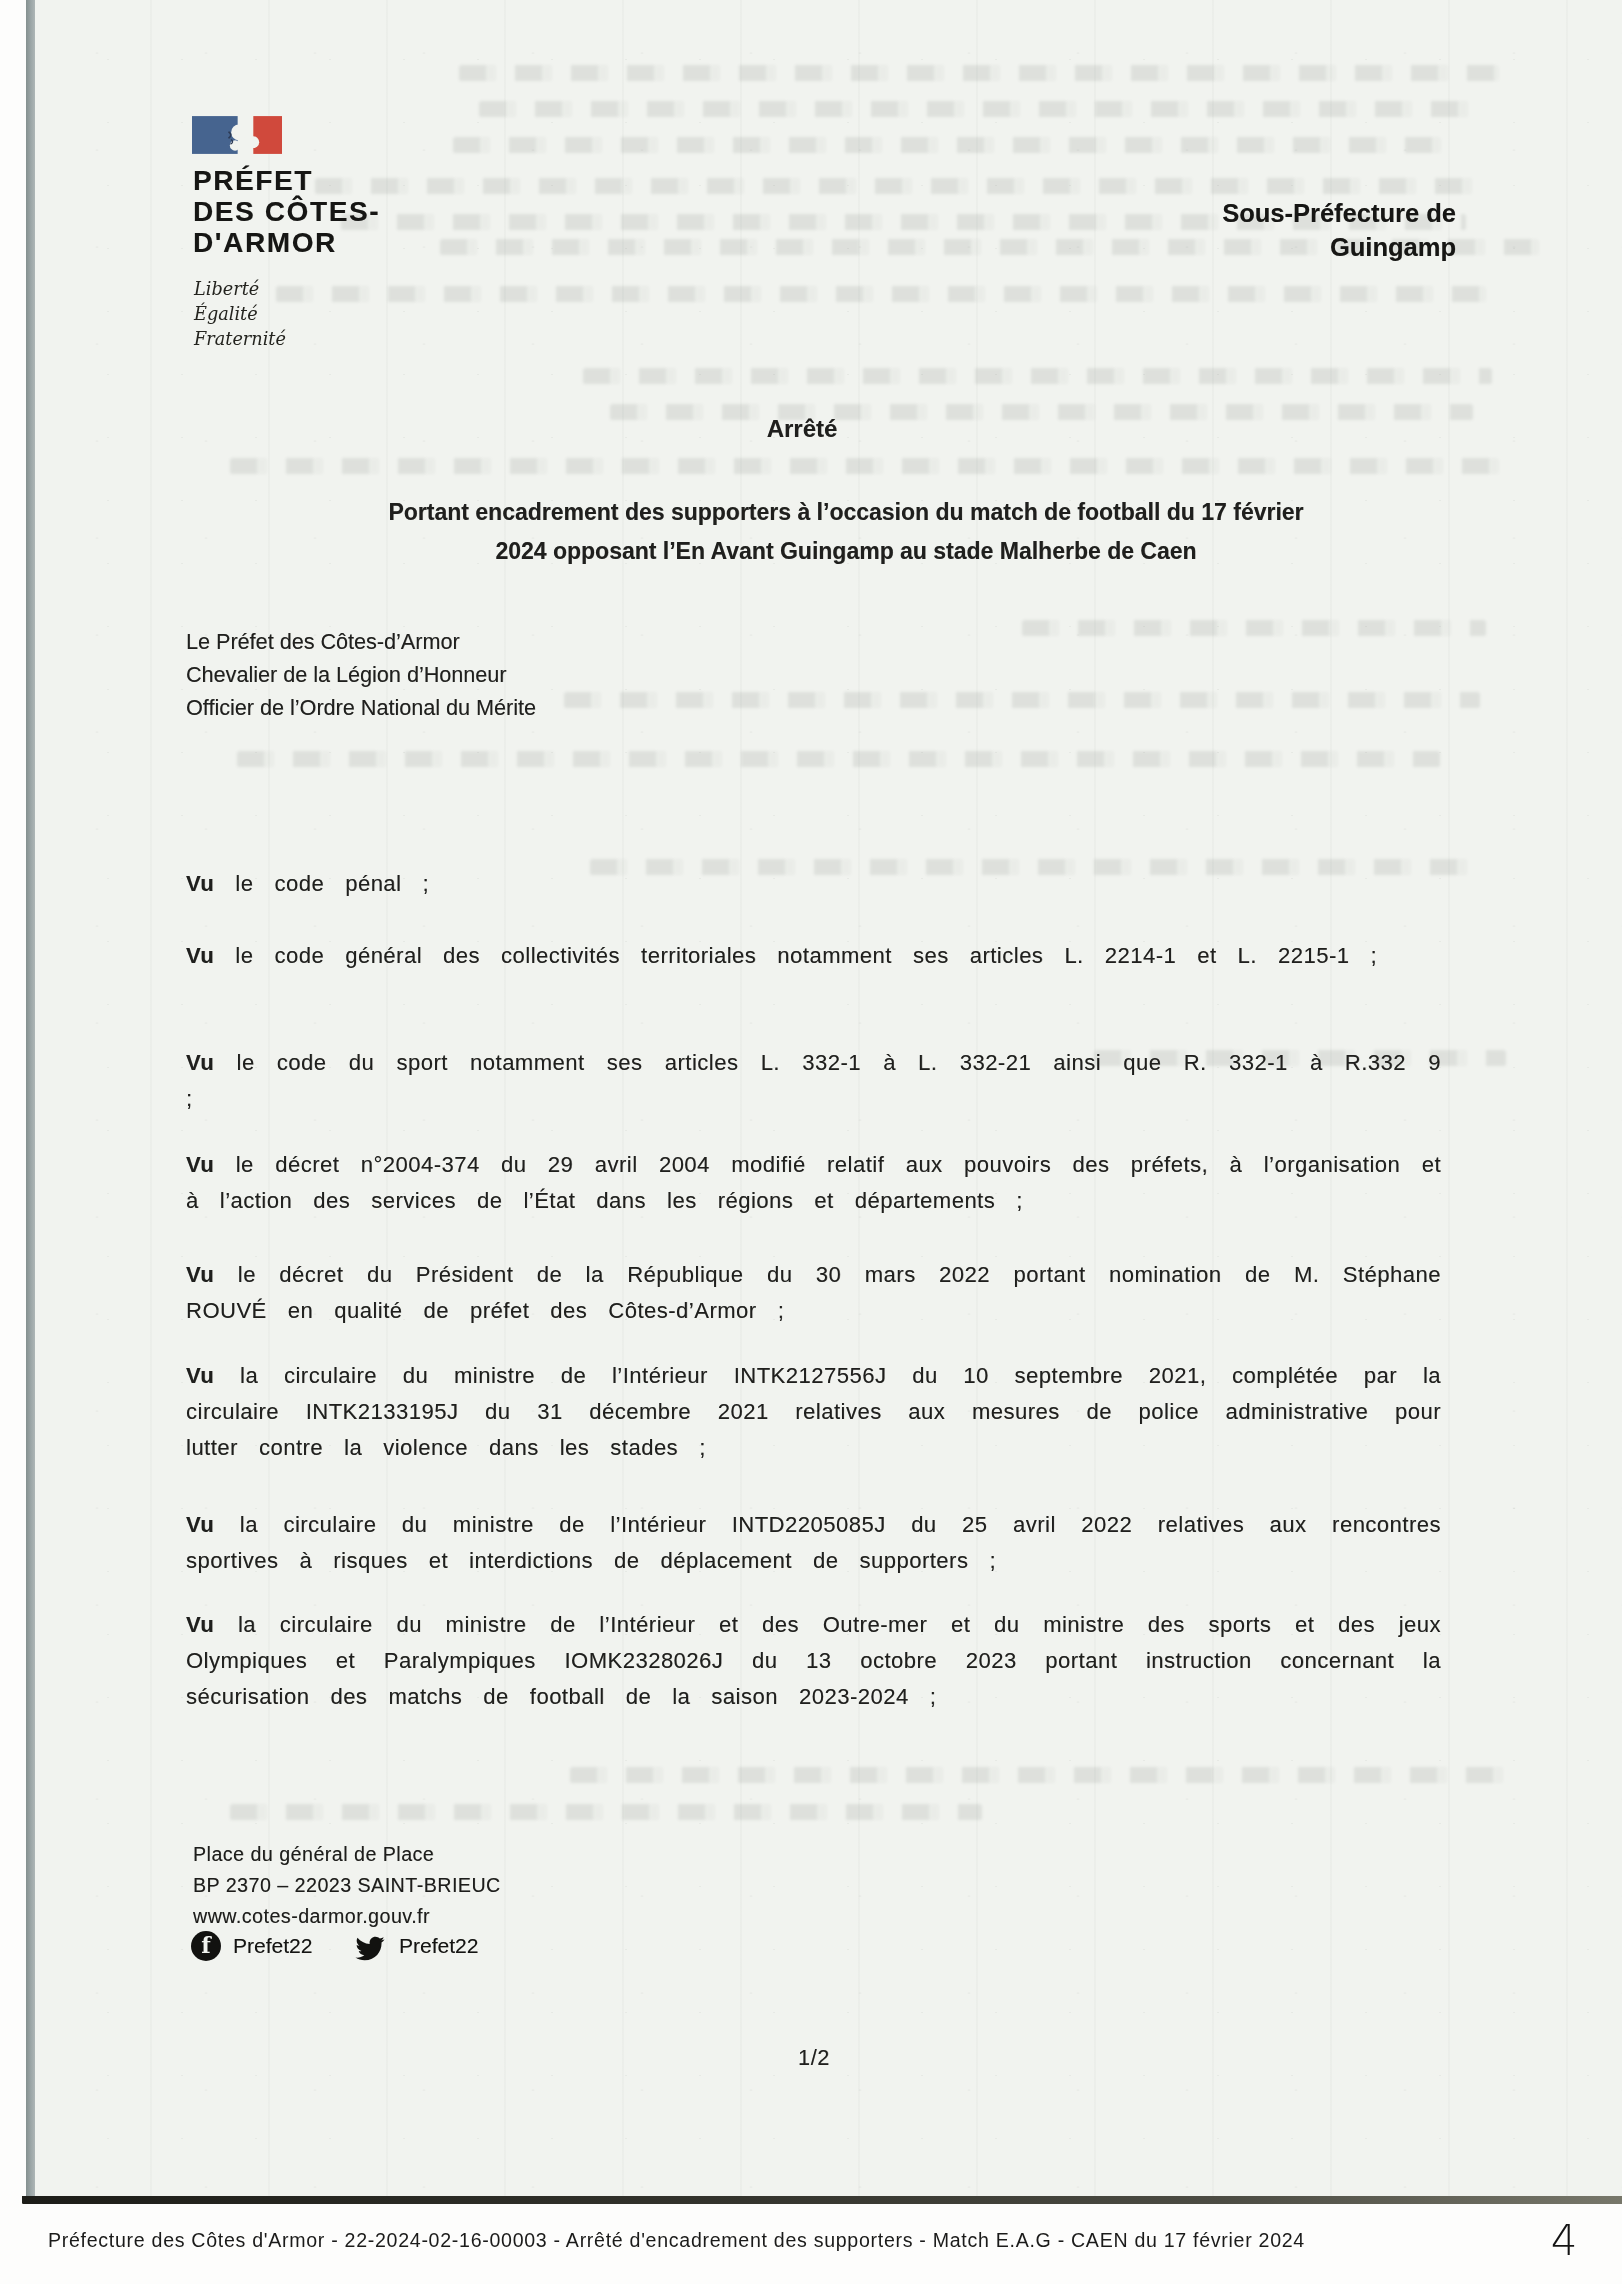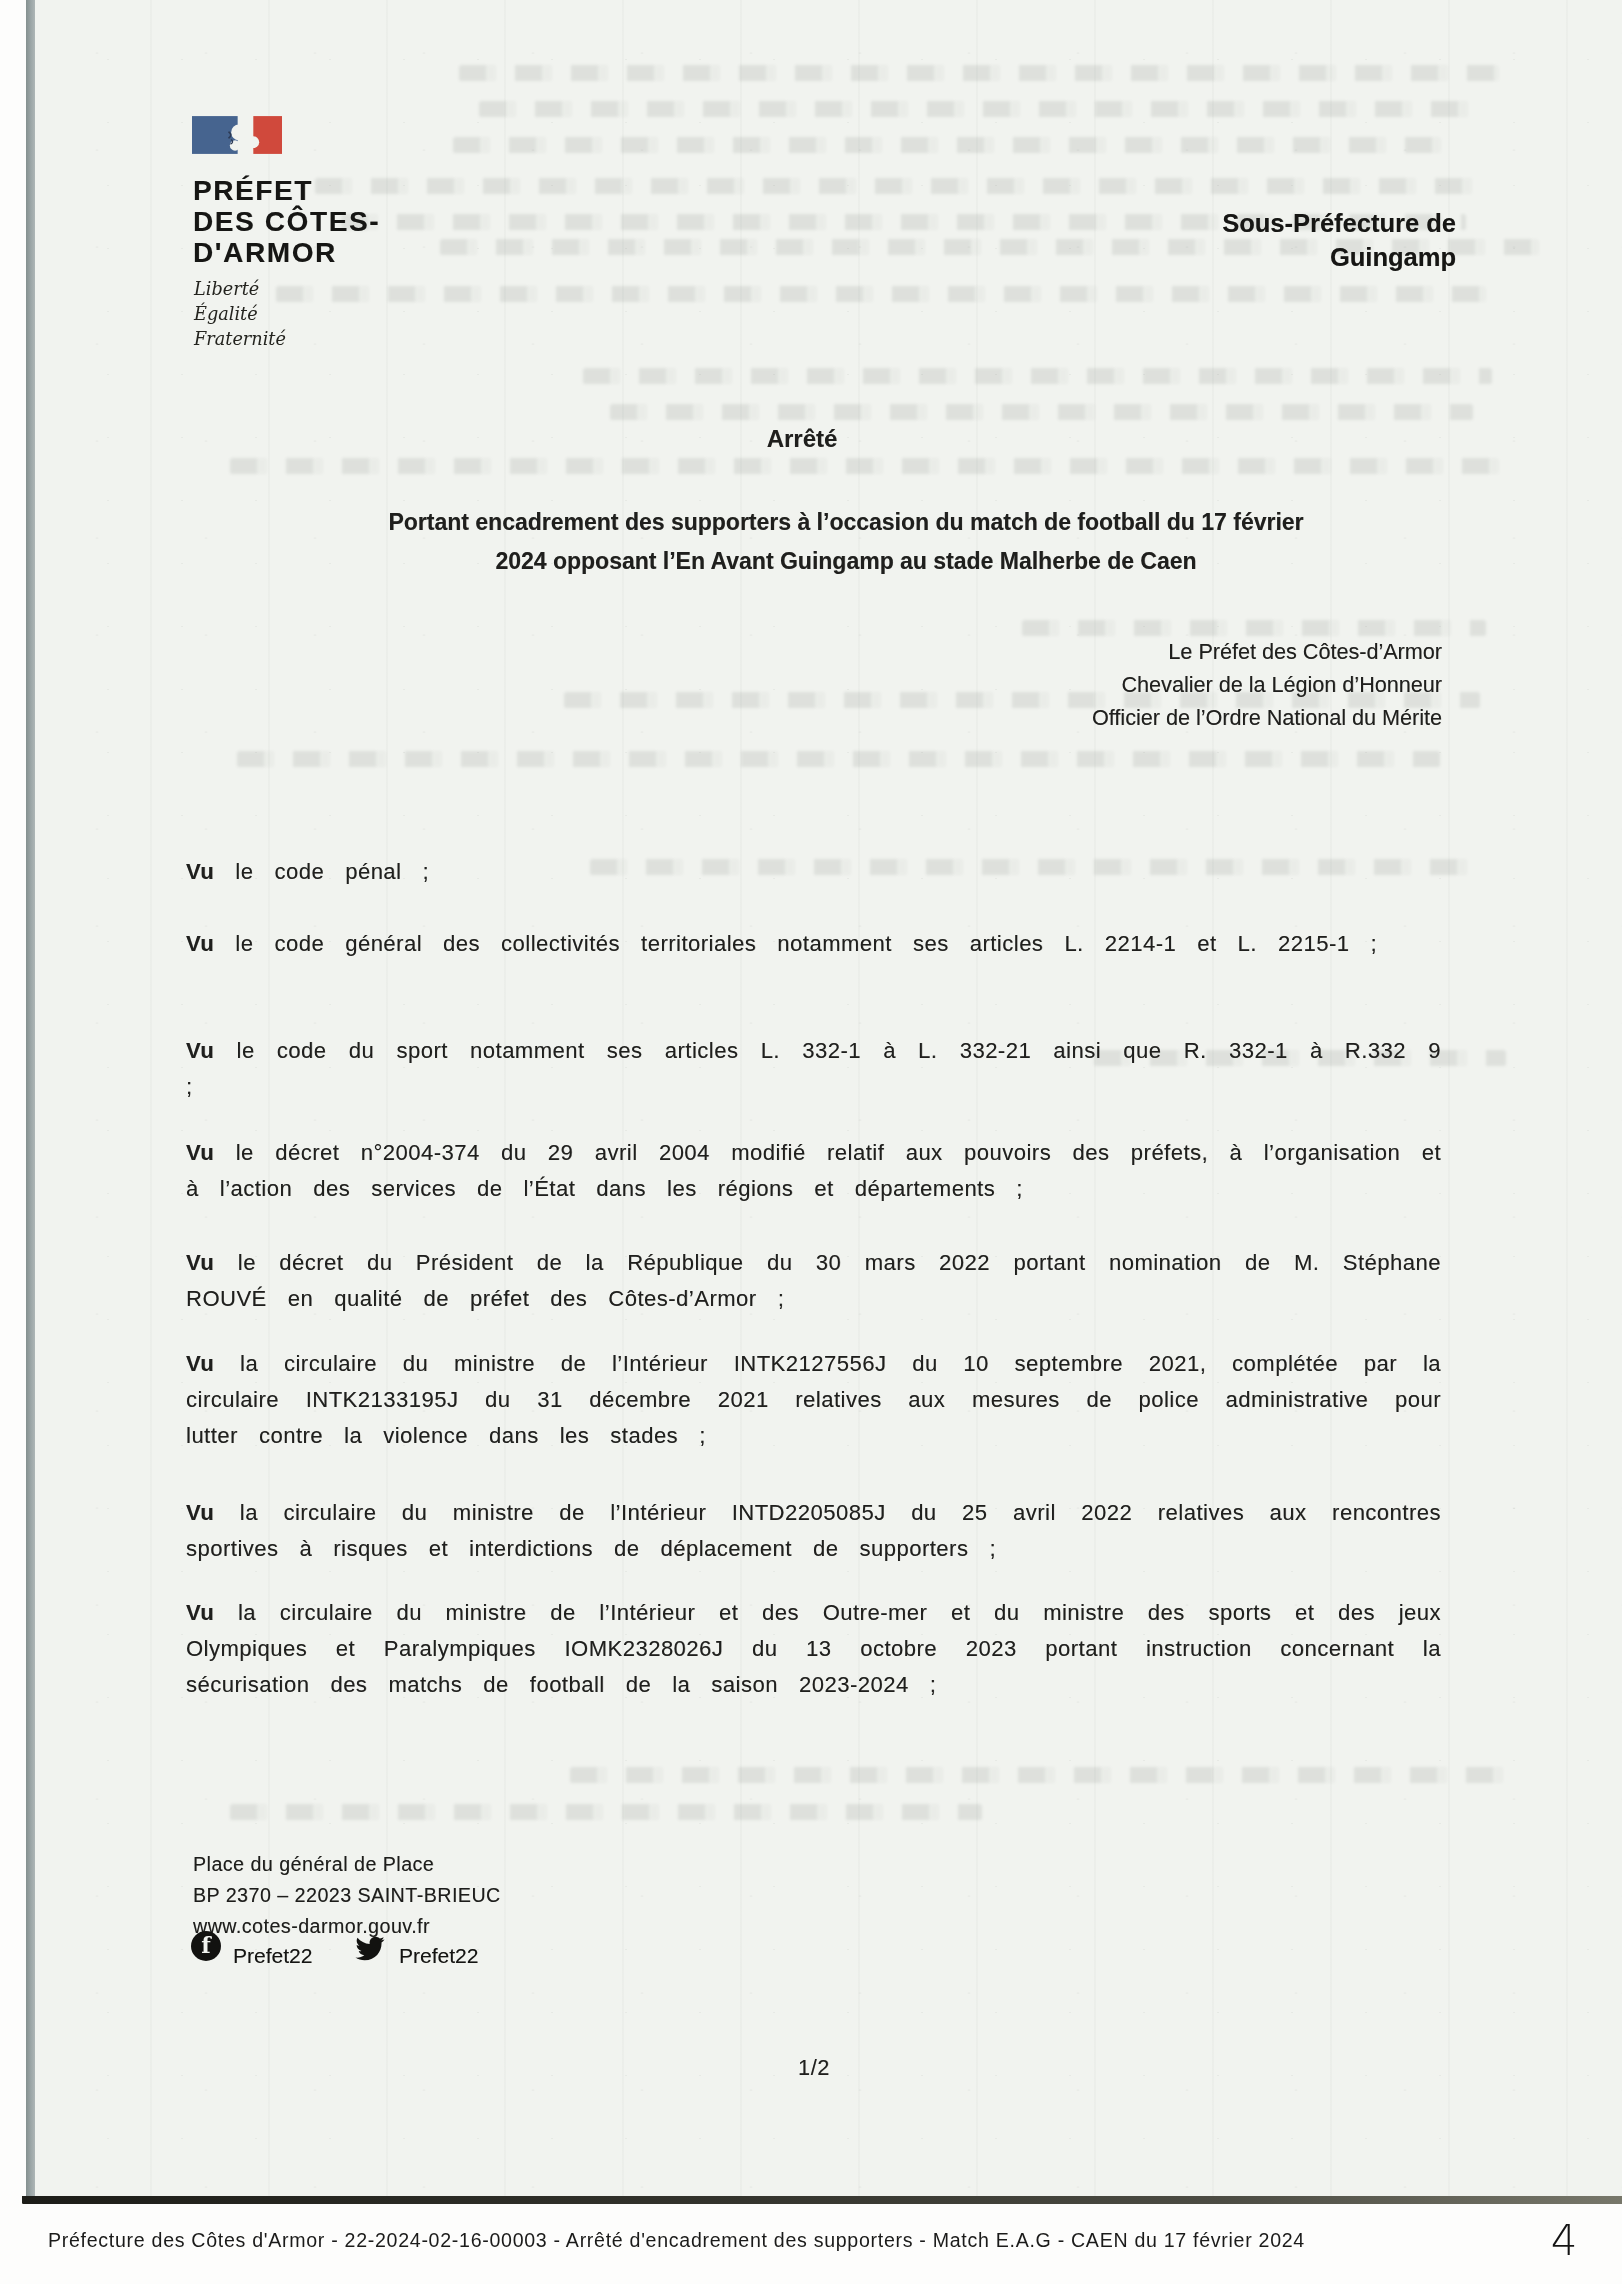--- a/index.html
+++ b/index.html
@@ -29,27 +29,27 @@
     background:repeating-linear-gradient(90deg,#59605a 0 27.5px,rgba(89,96,90,.35) 27.5px 37px,transparent 37px 56px);}
   
   .flag{position:absolute;left:158px;top:116px;}
   .brand-name{position:absolute;left:159px;top:165px;font-weight:bold;font-size:28px;
     line-height:31px;letter-spacing:1.6px;color:#15151 3;color:#161614;}
   .motto{position:absolute;left:160px;top:277px;font-family:"DejaVu Serif",serif;
     font-style:italic;font-size:17.7px;line-height:25px;color:#24241f;}
   .office{position:absolute;right:167px;top:196px;text-align:right;
     font-weight:bold;font-size:25.5px;line-height:34px;color:#161614;}
   
-  .ink{text-shadow:0.3px 0.3px 0.5px rgba(45,45,40,.45);margin-top:10px;}
+  .ink{text-shadow:0.3px 0.3px 0.5px rgba(45,45,40,.45);}
   
   .doc-title{position:absolute;left:140px;width:1256px;top:415px;text-align:center;
     font-weight:bold;font-size:24px;}
   .doc-subject{position:absolute;left:256px;width:1112px;top:493px;text-align:center;
     font-weight:bold;font-size:23px;line-height:39px;}
-  .authority{position:absolute;left:152px;width:1256px;top:625px;text-align:right;
+  .authority{position:absolute;left:152px;width:1256px;top:625px;text-align:left;
     font-size:21.6px;line-height:33px;}
   
   .recital{position:absolute;left:152px;width:1255px;font-size:22px;line-height:36px;
     text-align:justify;word-spacing:14.4px;letter-spacing:0.5px;}
   .recital .lead{font-weight:bold;}
   
   .address{position:absolute;left:159px;top:1839px;font-size:19.6px;line-height:31px;
     letter-spacing:0.5px;color:#1d1d1b;}
   .social{position:absolute;left:157px;top:1930px;height:34px;font-size:21px;color:#141412;}
   .fb-icon{position:absolute;left:0;top:1.3px;width:30px;height:30px;border-radius:50%;

